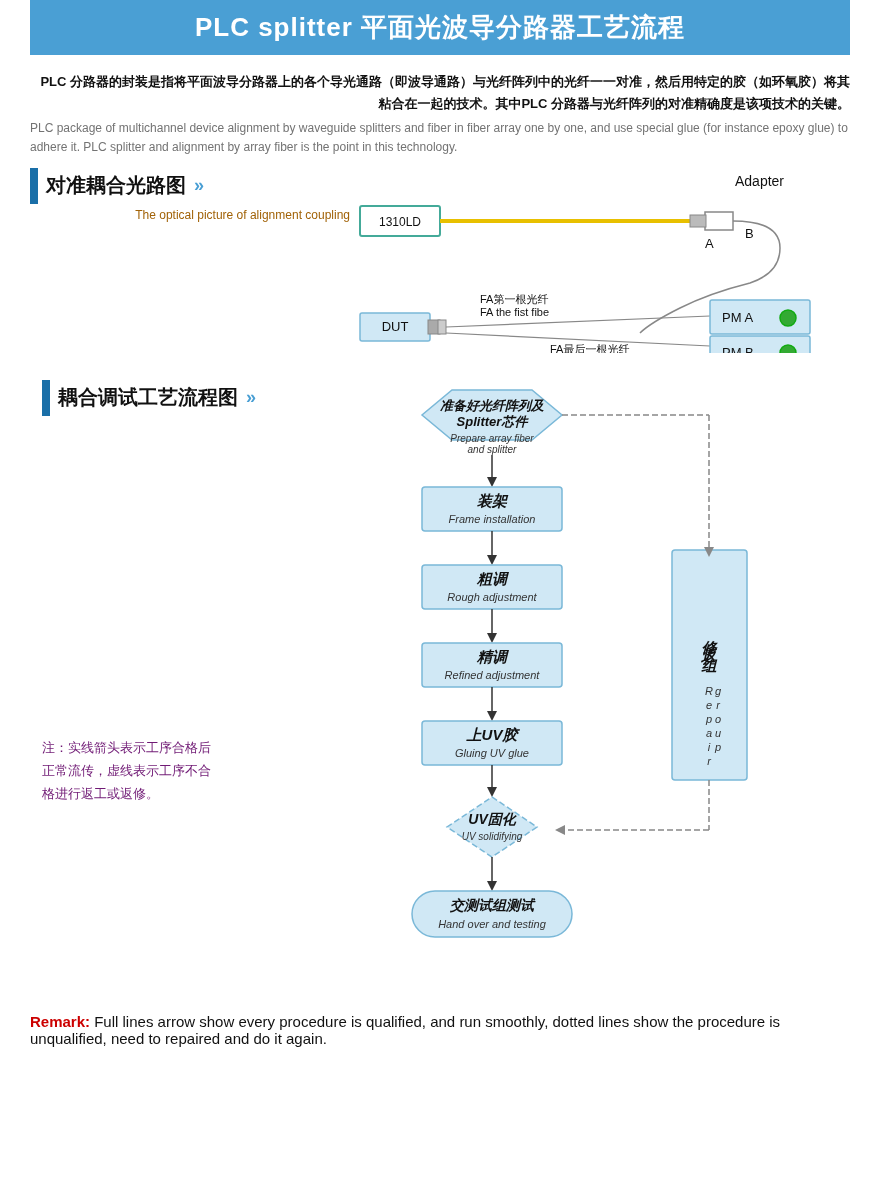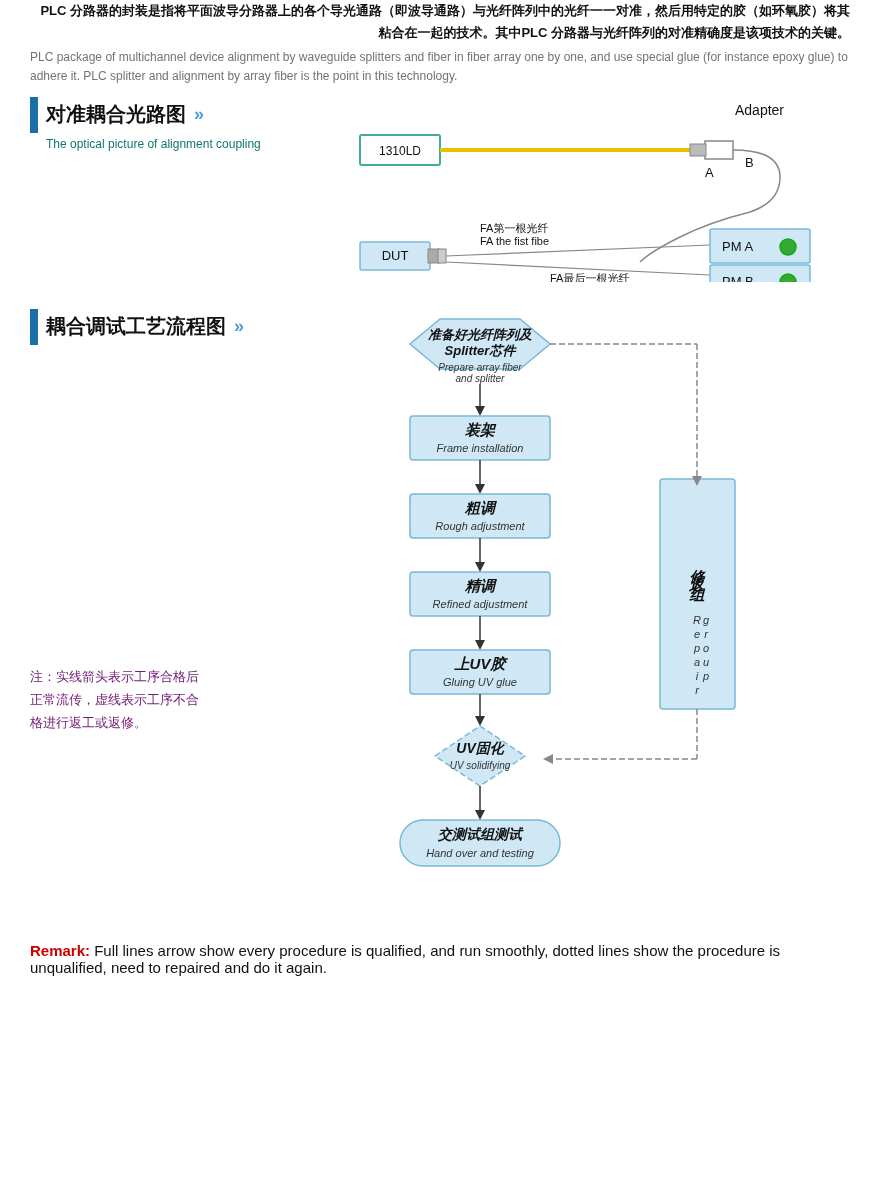--- a/index.html
+++ b/index.html
@@ -60,40 +60,42 @@
       color: #111;
       margin-right: 8px;
     }
     .section-arrows {
       font-size: 18px;
       color: #4a9fd4;
       font-weight: bold;
     }
     .section-title-en {
       font-size: 12px;
-      color: #0f766e;
+      color: #a16207;
       margin-bottom: 10px;
       margin-left: 16px;
+      text-align: right;
     }
     
     .top-section {
       display: flex;
       align-items: flex-start;
       margin-bottom: 24px;
     }
     .top-section-left {
       flex: 0 0 320px;
     }
     .top-section-right {
       flex: 1;
     }
     
     .bottom-section {
       display: flex;
       align-items: flex-start;
+      margin-left: 12px;
     }
     .bottom-left {
       flex: 0 0 320px;
     }
     .bottom-right {
       flex: 1;
       position: relative;
     }
     
     .remark-section {
@@ -113,20 +115,21 @@
     
     .full-diagram {
       width: 550px;
       height: 185px;
     }
   </style>
 </head>
 <body>
 <div class="page">
 
+  <div class="page-title">PLC splitter 平面光波导分路器工艺流程</div>
 
   <p class="intro-cn">PLC 分路器的封装是指将平面波导分路器上的各个导光通路（即波导通路）与光纤阵列中的光纤一一对准，然后用特定的胶（如环氧胶）将其粘合在一起的技术。其中PLC 分路器与光纤阵列的对准精确度是该项技术的关键。</p>
   <p class="intro-en">PLC package of multichannel device alignment by waveguide splitters and fiber in fiber array one by one, and use special glue (for instance epoxy glue) to adhere it. PLC splitter and alignment by array fiber is the point in this technology.</p>
 
   <div class="top-section">
     <div class="top-section-left">
       <div class="section-header">
         <div class="section-bar"></div>
         <span class="section-title-cn">对准耦合光路图</span>
         <span class="section-arrows">»</span>

